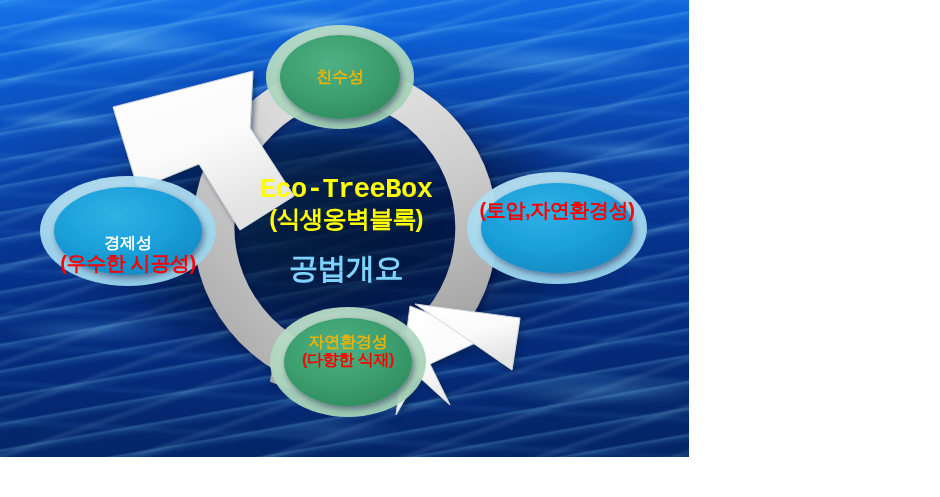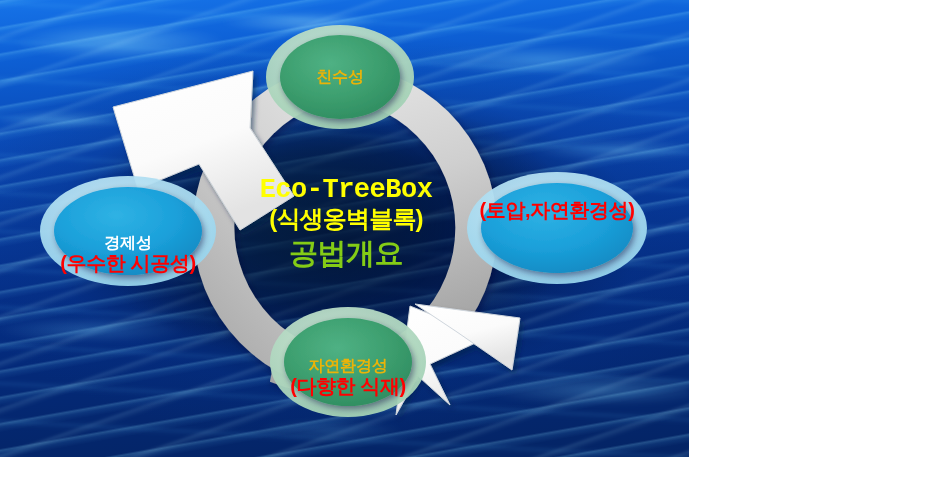--- a/index.html
+++ b/index.html
@@ -124,21 +124,21 @@
   }
   .lbl-main {
     font-weight: bold;
     letter-spacing: -0.2px;
   }
   .lbl-sub {
     font-weight: bold;
     letter-spacing: -0.4px;
   }
   .green-node .lbl-main { color: #eab308; font-size: 16px; font-family: Liberation Serif, serif; }
-  .green-node .lbl-sub  { color: #ff0000; font-size: 20px; }
+  .green-node .lbl-sub  { color: #ff0000; font-size: 16px; }
   .blue-node  .lbl-main { color: #ffffff; font-size: 16px; }
   .blue-node  .lbl-sub  { color: #ff0000; font-size: 20px; }
 
   #center-text {
     position: absolute;
     left: 238px;
     top: 176px;
     width: 216px;
     text-align: center;
     pointer-events: none;
@@ -155,24 +155,24 @@
     font-size: 24px;
     font-weight: bold;
     color: #ffff00;
     letter-spacing: -0.8px;
     line-height: 1.2;
     margin-top: 1px;
   }
   #center-text .ct-big {
     font-size: 29px;
     font-weight: bold;
-    color: #84cc16;
+    color: #7dd3fc;
     letter-spacing: -0.5px;
     line-height: 1.15;
-    margin-top: 3px;
+    margin-top: 18px;
   }
 </style>
 </head>
 <body>
 
 <div id="canvas">
 
   <div id="photo">
     <div class="water-base"></div>
     <div class="wave w1"></div>
@@ -289,21 +289,21 @@
     </svg>
 
     <div class="node-label green-node" style="left:255px; top:68px; width:170px;">
       <div class="lbl-main">친수성</div>
     </div>
 
     <div class="node-label blue-node" style="left:467px; top:199px; width:180px;">
       <div class="lbl-sub">(토압,자연환경성)</div>
     </div>
 
-    <div class="node-label green-node" style="left:263px; top:333px; width:170px;margin-top:24px;">
+    <div class="node-label green-node" style="left:263px; top:333px; width:170px;">
       <div class="lbl-main">자연환경성</div>
       <div class="lbl-sub">(다향한 식재)</div>
     </div>
 
     <div class="node-label blue-node" style="left:40px; top:202px; width:176px;margin-top:32px;">
       <div class="lbl-main">경제성</div>
       <div class="lbl-sub">(우수한 시공성)</div>
     </div>
 
     <div id="center-text">

